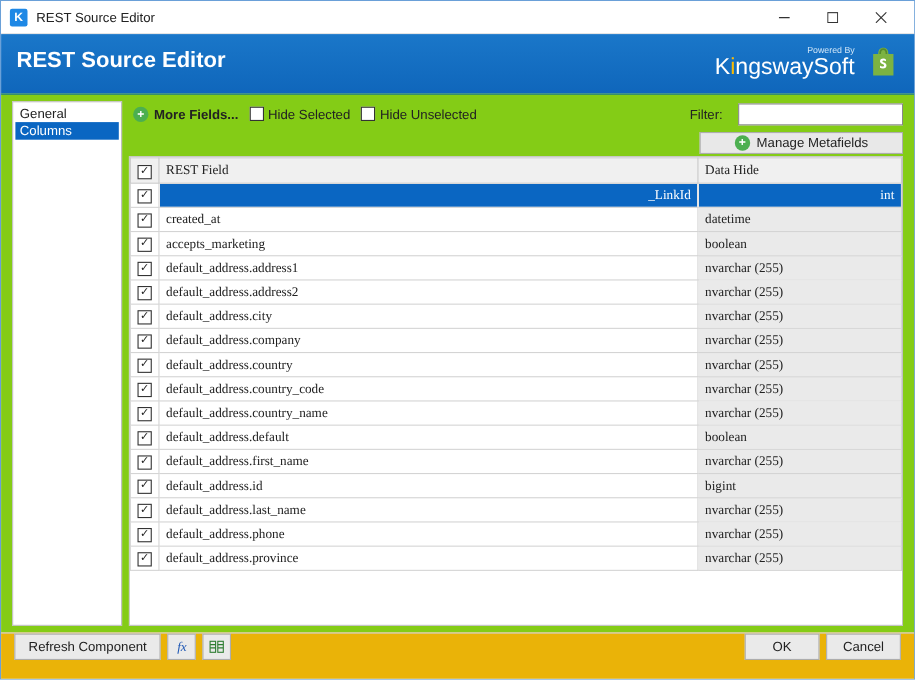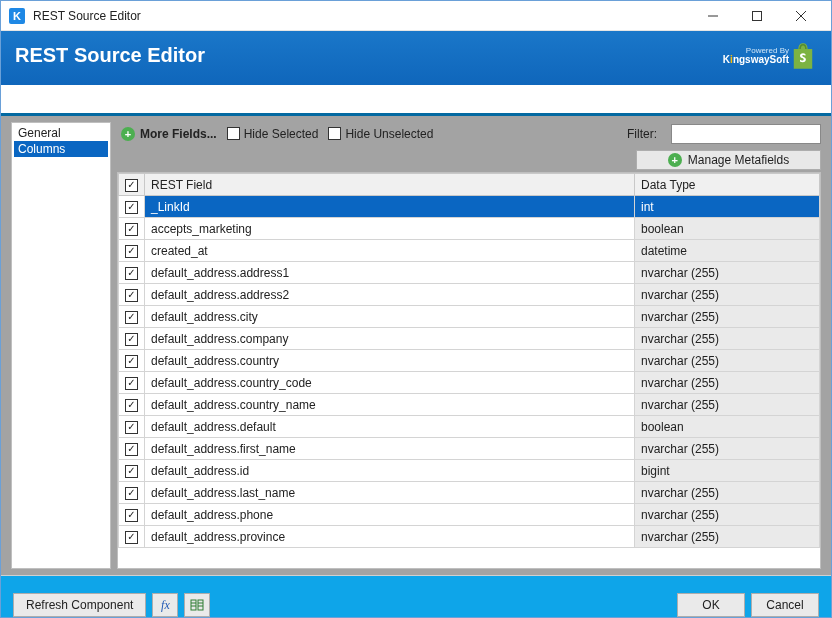--- a/index.html
+++ b/index.html
@@ -7,54 +7,54 @@
   .window { width:832px; height:618px; border:1px solid #6aa0d8; background:#fff; display:flex; flex-direction:column; }
   .titlebar { height:30px; background:#fff; display:flex; align-items:center; padding:0 8px; border-bottom:1px solid #e5e5e5; }
   .titlebar .app-icon { width:16px; height:16px; background:#1e88e5; border-radius:2px; margin-right:8px; display:flex; align-items:center; justify-content:center; color:#fff; font-weight:bold; font-size:11px; }
   .titlebar .title { flex:1; }
   .win-btns { display:flex; }
   .win-btn { width:44px; height:28px; display:flex; align-items:center; justify-content:center; }
   .header { background: linear-gradient(#1a77c9, #0f66bb); color:#fff; padding:10px 14px 14px 14px; display:flex; align-items:center; }
   .header-text { flex:1; }
   .header h1 { margin:0 0 2px 0; font-size:20px; font-weight:600; }
   .header p { margin:0; font-size:11px; color:#dceaf7; }
-  .header-logos { display:flex; align-items:center; }
+  .header-logos { display:flex; align-items:center; gap:12px; }
   .ks-logo { text-align:right; line-height:1; }
   .ks-powered { font-size:8px; color:#cfe5f7; }
-  .ks-name { font-size:10px; font-weight:700; }
+  .ks-name { font-size:21px; font-weight:400; }
   .ks-name .accent { color:#fbbc05; }
   .shop-bag { width:28px; height:30px; }
-  .body { flex:1; display:flex; background:#a3a3a3; border-top:3px solid #0369a1; overflow:hidden;margin-top:28px; }
+  .body { flex:1; display:flex; background:#84cc16; border-top:1px solid #0369a1; overflow:hidden; }
   .sidebar { width:100px; background:#fff; border:1px solid #bfbfbf; margin:6px 4px 6px 10px; padding:2px; }
   .side-item { padding:1px 4px; cursor:default; }
   .side-item.active { background:#0a66c2; color:#fff; }
   .main { flex:1; margin:6px 10px 6px 2px; display:flex; flex-direction:column; overflow:hidden; }
   .toolbar { display:flex; align-items:center; gap:10px; padding:2px 0 6px 4px; }
   .plus-icon { width:14px; height:14px; border-radius:50%; background:#4caf50; display:inline-flex; align-items:center; justify-content:center; color:#fff; font-size:11px; line-height:1; font-weight:bold; }
   .more-fields { display:flex; align-items:center; gap:5px; font-weight:bold; cursor:pointer; }
   .cb-label { display:flex; gap:4px; cursor:pointer; }
   .cb { width:13px; height:13px; border:1px solid #333; background:#fff; display:inline-flex; align-items:center; justify-content:center; }
   .cb.checked::after { content:"✓"; font-size:10px; line-height:1; color:#222; }
   .spacer { flex:1; }
   .filter-label { margin-right:4px; }
   .filter-input { width:150px; height:20px; border:1px solid #888; padding:0 4px; }
   .meta-row { display:flex; justify-content:flex-end; margin-bottom:2px; }
   .meta-btn { width:185px; height:20px; border:1px solid #adadad; background:#e8e8e8; display:flex; align-items:center; justify-content:center; gap:6px; cursor:pointer; font-size:12px; }
   .grid-wrap { flex:1; border:1px solid #bfbfbf; background:#fff; overflow:hidden; position:relative; display:flex; }
   .grid-scroll { flex:1; overflow-y:scroll; }
-  table.grid { border-collapse:collapse; width:100%; table-layout:fixed; }
+  table.grid { border-collapse:collapse; width:100%; table-layout:fixed;font-family:Liberation Serif, serif; }
   .grid th { background:#f0f0f0; border:1px solid #c8c8c8; text-align:left; font-weight:normal; padding:3px 6px; height:22px; }
   .grid td { border:1px solid #d4d4d4; padding:2px 6px; height:22px; white-space:nowrap; overflow:hidden; }
   .col-check { width:26px; text-align:center; padding:0; }
   .col-type { width:185px; }
   .type-cell { background:#eaeaea; }
-  tr.selected td { background:#0a66c2; color:#fff; }
+  tr.selected td { background:#0a66c2; color:#fff;text-align:right; }
   tr.selected td.col-check { background:#fff; color:#222; }
   tr.selected .cb.checked::after { color:#222; }
-  .footer { height:42px; border-top:1px solid #d0d0d0; background:#0ea5e9; display:flex; align-items:flex-end; padding:0 12px; gap:6px; }
+  .footer { height:42px; border-top:1px solid #d0d0d0; background:#eab308; display:flex; align-items:flex-start; padding:0 12px; gap:6px; }
   .btn { height:24px; border:1px solid #adadad; background:#eaeaea; padding:0 12px; display:inline-flex; align-items:center; justify-content:center; cursor:pointer; font-size:12px; }
   .btn.small { width:26px; padding:0; }
   .btn.wide78 { width:68px; }
   .footer-spacer { flex:1; }
   .fx-icon { font-style:italic; font-family: serif; font-size:12px; color:#2159b5; }
   .tbl-icon svg { display:block; }
   
   .grid-scroll::-webkit-scrollbar { width:16px; }
   .grid-scroll::-webkit-scrollbar-thumb { background:#c7c7c7; border:1px solid #a9a9a9; }
   .grid-scroll::-webkit-scrollbar-track { background:#f0f0f0; }
@@ -136,38 +136,38 @@
         </div>
       </div>
 
       <div class="grid-wrap">
         <div class="grid-scroll">
           <table class="grid">
             <thead>
               <tr>
                 <th class="col-check"><span class="cb checked"></span></th>
                 <th>REST Field</th>
-                <th class="col-type">Data Type</th>
+                <th class="col-type">Data Hide</th>
               </tr>
             </thead>
             <tbody id="grid-body">
                 <tr class="selected">
                   <td class="col-check"><span class="cb checked"></span></td>
                   <td>_LinkId</td>
                   <td class="col-type">int</td>
                 </tr>
                 <tr>
                   <td class="col-check"><span class="cb checked"></span></td>
+                  <td>created_at</td>
+                  <td class="col-type type-cell">datetime</td>
+                </tr>
+                <tr>
+                  <td class="col-check"><span class="cb checked"></span></td>
                   <td>accepts_marketing</td>
                   <td class="col-type type-cell">boolean</td>
-                </tr>
-                <tr>
-                  <td class="col-check"><span class="cb checked"></span></td>
-                  <td>created_at</td>
-                  <td class="col-type type-cell">datetime</td>
                 </tr>
                 <tr>
                   <td class="col-check"><span class="cb checked"></span></td>
                   <td>default_address.address1</td>
                   <td class="col-type type-cell">nvarchar (255)</td>
                 </tr>
                 <tr>
                   <td class="col-check"><span class="cb checked"></span></td>
                   <td>default_address.address2</td>
                   <td class="col-type type-cell">nvarchar (255)</td>

